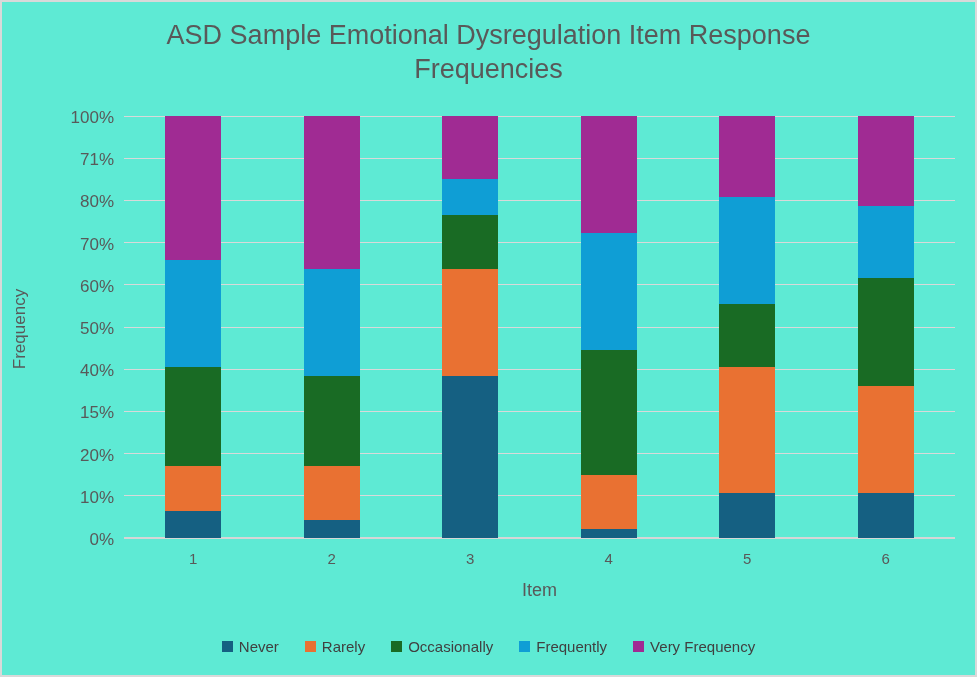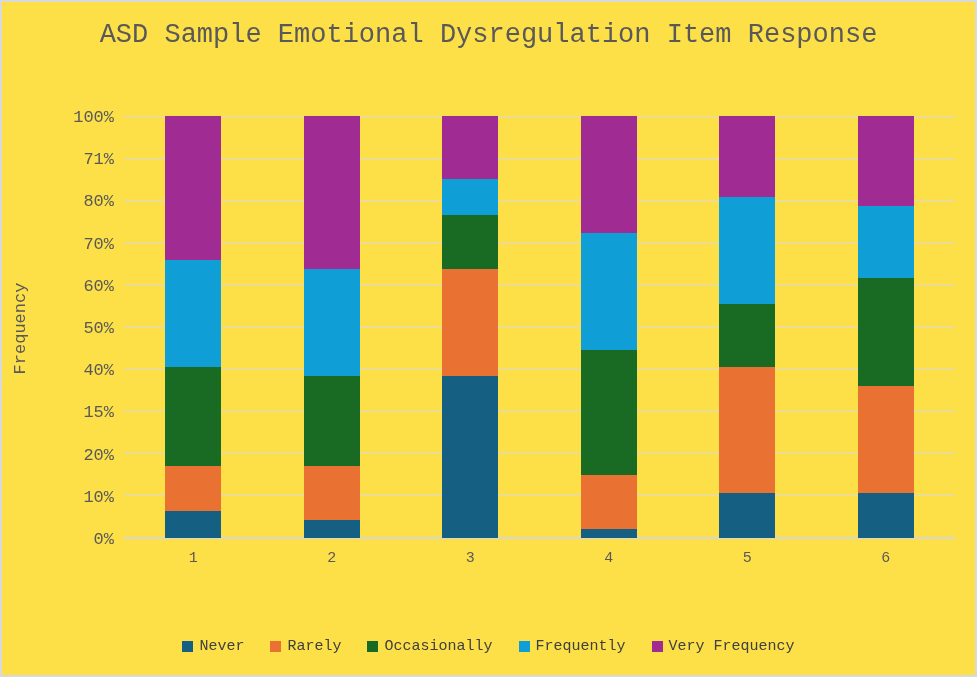--- a/index.html
+++ b/index.html
@@ -1,23 +1,23 @@
 <!DOCTYPE html>
 <html><head>
 <meta charset="utf-8">
 <style>
   html, body { margin: 0; padding: 0; background: #ffffff; }
   * { box-sizing: border-box; }
   .chart-frame {
     position: relative;
     width: 977px;
     height: 677px;
-    background: #fde047;
+    background: #5eead4;
     border: 2px solid #D9D9D9;
-    font-family: Liberation Mono, monospace;
+    font-family: Liberation Sans, sans-serif;
     overflow: hidden;
   }
   .chart-title {
     position: absolute;
     top: 16px;
     left: 0;
     width: 100%;
     text-align: center;
     font-size: 27px;
     line-height: 34px;
@@ -105,20 +105,21 @@
     display: inline-block;
   }
 </style>
 </head>
 <body>
 
 <div class="chart-frame">
 
   <div class="chart-title">
     <div>ASD Sample Emotional Dysregulation Item Response</div>
+    <div>Frequencies</div>
   </div>
 
   <div class="y-axis-title">Frequency</div>
 
   <div class="y-labels-layer" id="y-labels">
       <div class="y-tick-label" style="top: 414px;">0%</div>
       <div class="y-tick-label" style="top: 371.8px;">10%</div>
       <div class="y-tick-label" style="top: 329.6px;">20%</div>
       <div class="y-tick-label" style="top: 287.4px;">15%</div>
       <div class="y-tick-label" style="top: 245.2px;">40%</div>
@@ -179,20 +180,21 @@
       </div>
       <div class="bar-column" style="left: 733.75px; width: 56px; height: 422px;">
         <div class="bar-segment" style="bottom: 0px; height: 44.7768px; background: rgb(21, 96, 130);"></div>
         <div class="bar-segment" style="bottom: 44.7768px; height: 107.718px; background: rgb(233, 113, 50);"></div>
         <div class="bar-segment" style="bottom: 152.494px; height: 107.718px; background: rgb(25, 107, 36);"></div>
         <div class="bar-segment" style="bottom: 260.212px; height: 71.8118px; background: rgb(15, 158, 213);"></div>
         <div class="bar-segment" style="bottom: 332.024px; height: 89.976px; background: rgb(160, 43, 147);"></div>
       </div>
     </div>
 
+  <div class="x-axis-title">Item</div>
 
   <div class="legend" id="legend">
       <div class="legend-item">
         <span class="legend-swatch" style="background: rgb(21, 96, 130);"></span>
         <span>Never</span>
       </div>
       <div class="legend-item">
         <span class="legend-swatch" style="background: rgb(233, 113, 50);"></span>
         <span>Rarely</span>
       </div>

